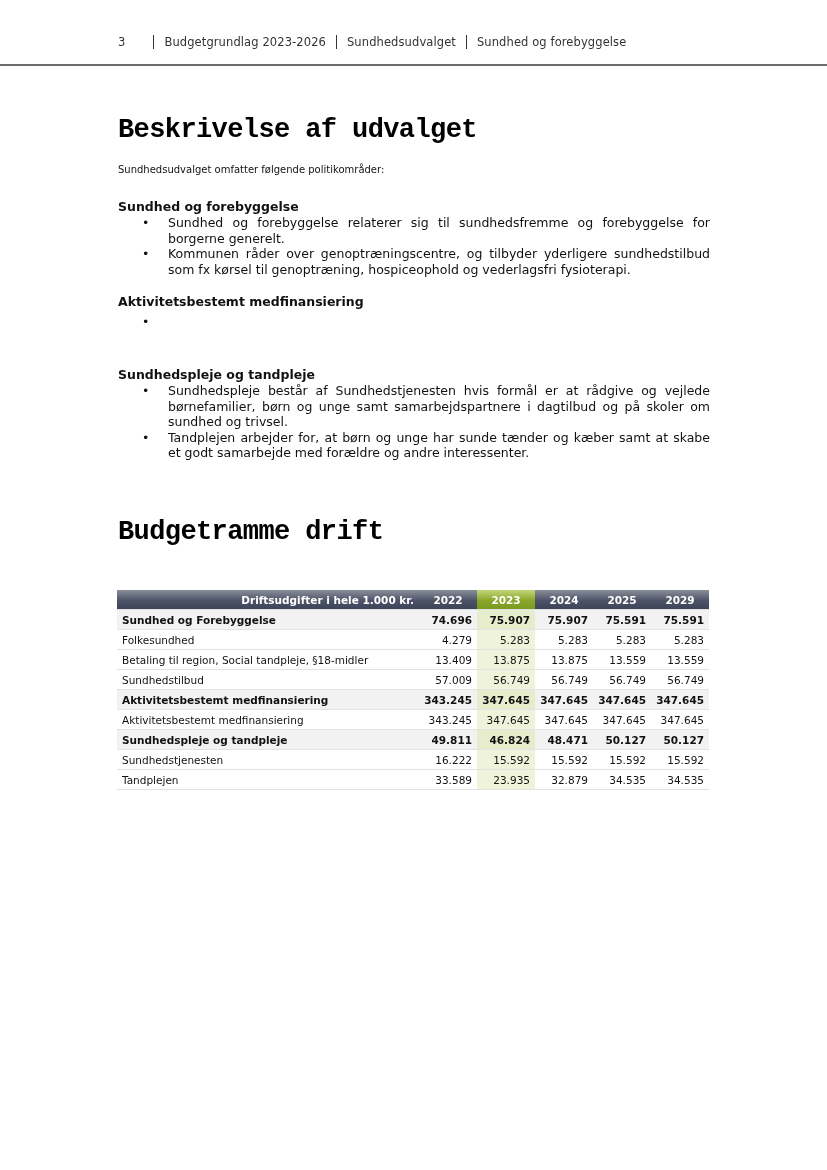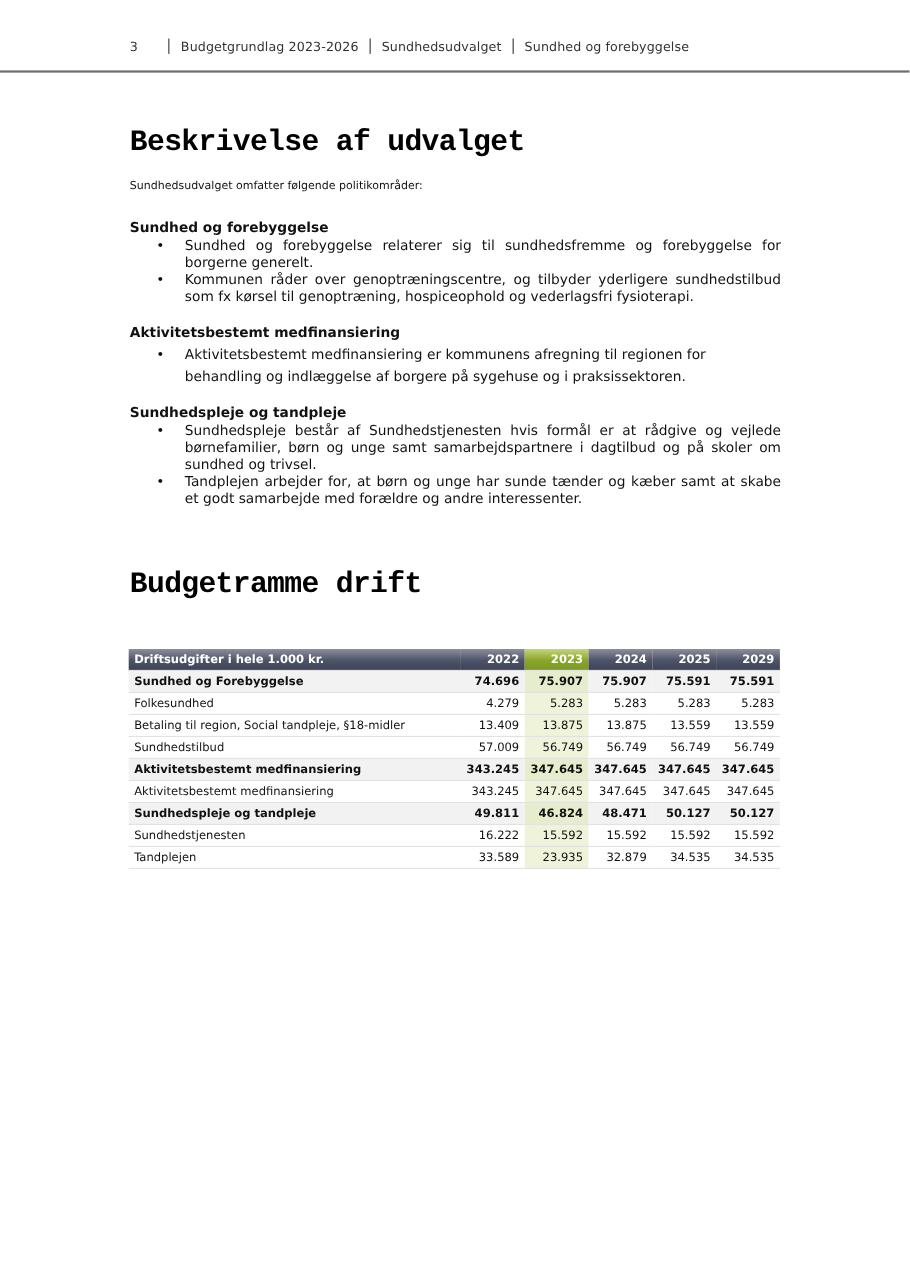--- a/index.html
+++ b/index.html
@@ -16,22 +16,22 @@
   .intro { position: absolute; left: 118px; top: 164px; font-size: 10px; }
   .section { position: absolute; left: 118px; width: 592px; font-size: 12.5px; }
   .section h3 { margin: 0 0 1px 0; font-size: 12.5px; font-weight: bold; }
   .section ul { margin: 0; padding: 0; list-style: none; }
   .section li { position: relative; padding-left: 50px; line-height: 15.5px; text-align: justify; margin-bottom: 0; }
   .section li .bullet { position: absolute; left: 24px; top: 0; }
   .section.sec2 li { line-height: 20px; text-align: left; }
   table.budget { position: absolute; left: 117px; top: 590px; width: 592px; border-collapse: collapse;
                  font-family: "DejaVu Sans", sans-serif; font-size: 10.5px; }
   table.budget td, table.budget th { padding: 0 5px; height: 19px; border-bottom: 1px solid #e2e2e2; white-space: nowrap; }
-  table.budget th { background: linear-gradient(#8a8f9a, #4d5468 55%, #3d4358); color: #fff; font-weight: bold; text-align: right; }
-  table.budget th.label { text-align: left; }
+  table.budget th { background: linear-gradient(#8a8f9a, #4d5468 55%, #3d4358); color: #fff; font-weight: bold; }
+  table.budget th.label { text-align: right; }
   table.budget th.hl { background: linear-gradient(#c2d67a, #8aa62a 55%, #7a9a20); }
   table.budget td.num { text-align: right; width: 48px; }
   table.budget td.hl { background: #eef3d9; }
   table.budget tr.bold td { font-weight: bold; background: #f2f2f2; }
   table.budget tr.bold td.hl { background: #e6edcd; }
   table.budget tr.total td { background: linear-gradient(#7a7f92, #454a66 55%, #383c57); color: #fff; font-weight: bold; border-bottom: none; }
   table.budget tr.total td.hl { background: linear-gradient(#7a7f92, #454a66 55%, #383c57); }
 </style>
 </head>
 <body>
@@ -55,21 +55,21 @@
   <h3>Sundhed og forebyggelse</h3>
   <ul>
     <li><span class="bullet">•</span><span>Sundhed og forebyggelse relaterer sig til sundhedsfremme og forebyggelse for borgerne generelt.</span></li>
     <li><span class="bullet">•</span><span>Kommunen råder over genoptræningscentre, og tilbyder yderligere sundhedstilbud som fx kørsel til genoptræning, hospiceophold og vederlagsfri fysioterapi.</span></li>
   </ul>
 </div>
 
 <div class="section sec2" style="top:294px;">
   <h3 style="margin-bottom:3px;">Aktivitetsbestemt medfinansiering</h3>
   <ul>
-    <li><span class="bullet">•</span><span>Aktivitetsbestemt medfinansiering er kommunens afregning til regionen for behandling og indlæggelse af borgere på sygehuse og i praksissektoren.</span></li>
+    <li><span class="bullet">•</span></li>
   </ul>
 </div>
 
 <div class="section" style="top:367px;">
   <h3>Sundhedspleje og tandpleje</h3>
   <ul>
     <li><span class="bullet">•</span><span>Sundhedspleje består af Sundhedstjenesten hvis formål er at rådgive og vejlede børnefamilier, børn og unge samt samarbejdspartnere i dagtilbud og på skoler om sundhed og trivsel.</span></li>
     <li><span class="bullet">•</span><span>Tandplejen arbejder for, at børn og unge har sunde tænder og kæber samt at skabe et godt samarbejde med forældre og andre interessenter.</span></li>
   </ul>
 </div>

